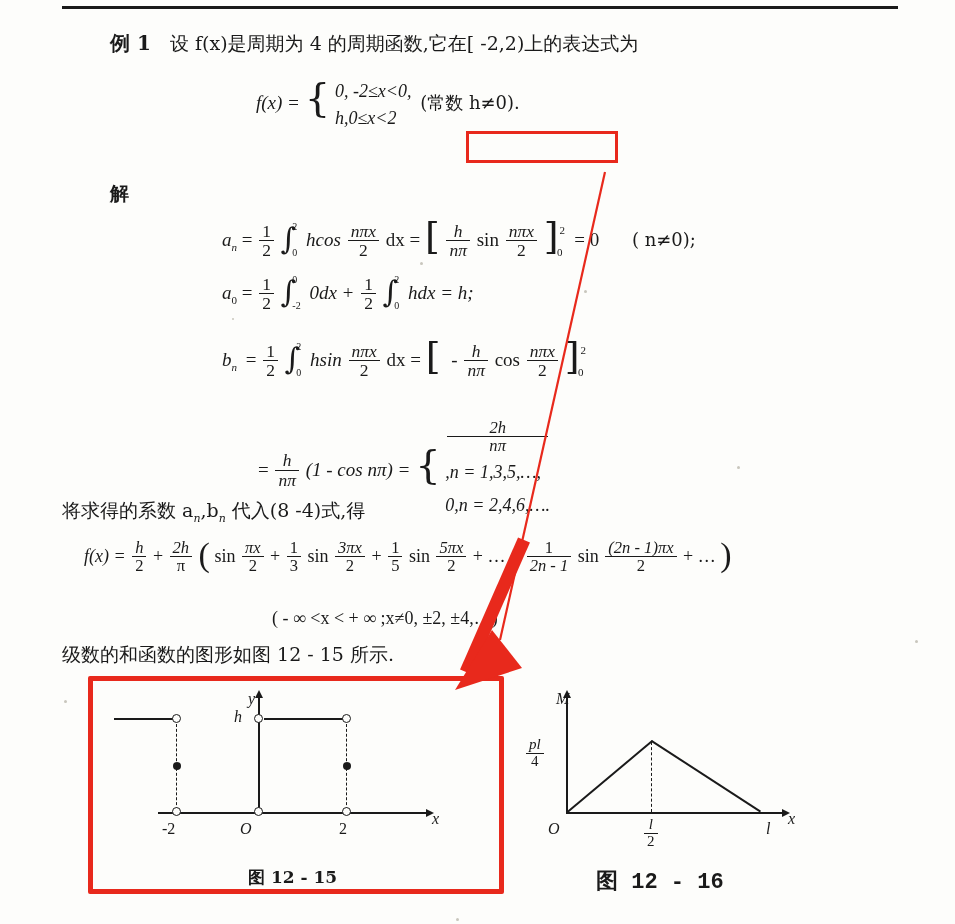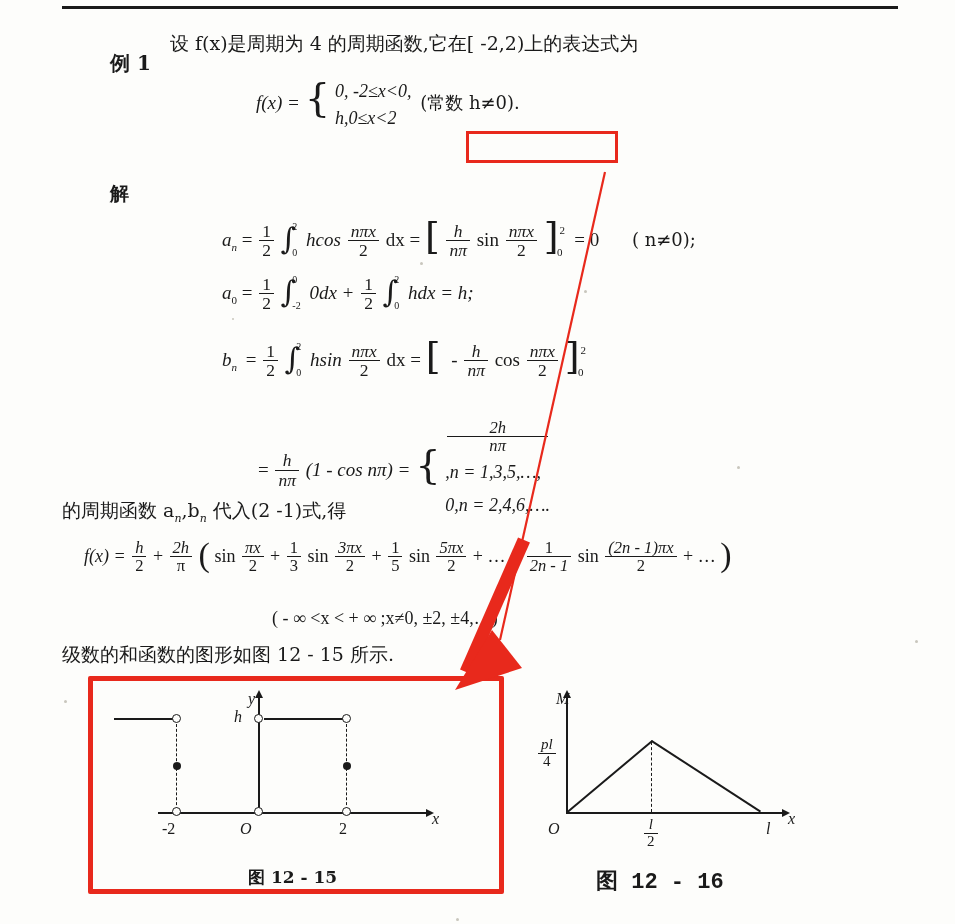--- a/index.html
+++ b/index.html
@@ -25,21 +25,21 @@
     position: absolute;
     left: 62px; top: 6px;
     width: 836px; height: 3px;
     background: #1a1a1a;
   }
   .txt { position: absolute; white-space: nowrap; }
   .cn { font-family: "DejaVu Serif", serif; }
   .it { font-style: italic; }
 
   
-  .s20 { font-size: 20px; margin-top: 20px; }
+  .s20 { font-size: 20px; }
   .s19 { font-size: 19px; }
   .s18 { font-size: 18px; }
   .s16 { font-size: 16px; }
   .b { font-weight: bold; }
 
   
   .frac {
     display: inline-block;
     vertical-align: middle;
     text-align: center;
@@ -285,21 +285,21 @@
           <span class="num it">2h</span>
           <span class="den it">nπ</span>
         </span>
           <span class="it">,n = 1,3,5,…,</span>
       </span>
       <span class="it">0,n = 2,4,6,….</span>
     </span>
   </div>
 
   <div class="txt cn s19" style="left:62px; top:498px;">
-    <span>的周期函数 a</span><span class="sub it">n</span><span>,b</span><span class="sub it">n</span><span> 代入(2 -1)式,得</span>
+    <span>将求得的系数 a</span><span class="sub it">n</span><span>,b</span><span class="sub it">n</span><span> 代入(8 -4)式,得</span>
   </div>
 
   <div class="txt s18" style="left:84px; top:540px;">
     <span class="it">f(x) =</span>
     <span class="frac">
       <span class="num it">h</span>
       <span class="den">2</span>
     </span>
     <span>+</span>
     <span class="frac">
@@ -394,21 +394,21 @@
     <div class="arrowhead-u" style="left:43px; top:14px;"></div>
 
     <div class="ln" style="left:46px; top:136px; width:112px; height:1.8px; transform-origin:0 0; transform:rotate(-40deg);"></div>
     <div class="ln" style="left:132px; top:64px; width:130px; height:1.8px; transform-origin:0 0; transform:rotate(33deg);"></div>
 
     <div class="dash" style="left:131px; top:66px; height:70px;"></div>
 
     <div class="txt it s16" style="left:36px; top:14px;">M</div>
     <div class="txt it s16" style="left:268px; top:134px;">x</div>
     <div class="txt it s16" style="left:28px; top:144px;">O</div>
-    <div class="txt s16" style="left:16px; top:62px;text-decoration:underline;">
+    <div class="txt s16" style="left:4px; top:62px;text-decoration:underline;">
       <span class="frac" style="font-size:15px;">
         <span class="num it">pl</span>
         <span class="den">4</span>
       </span>
     </div>
     <div class="txt s16" style="left:122px; top:142px;">
       <span class="frac" style="font-size:15px;">
         <span class="num it">l</span>
         <span class="den">2</span>
       </span>

